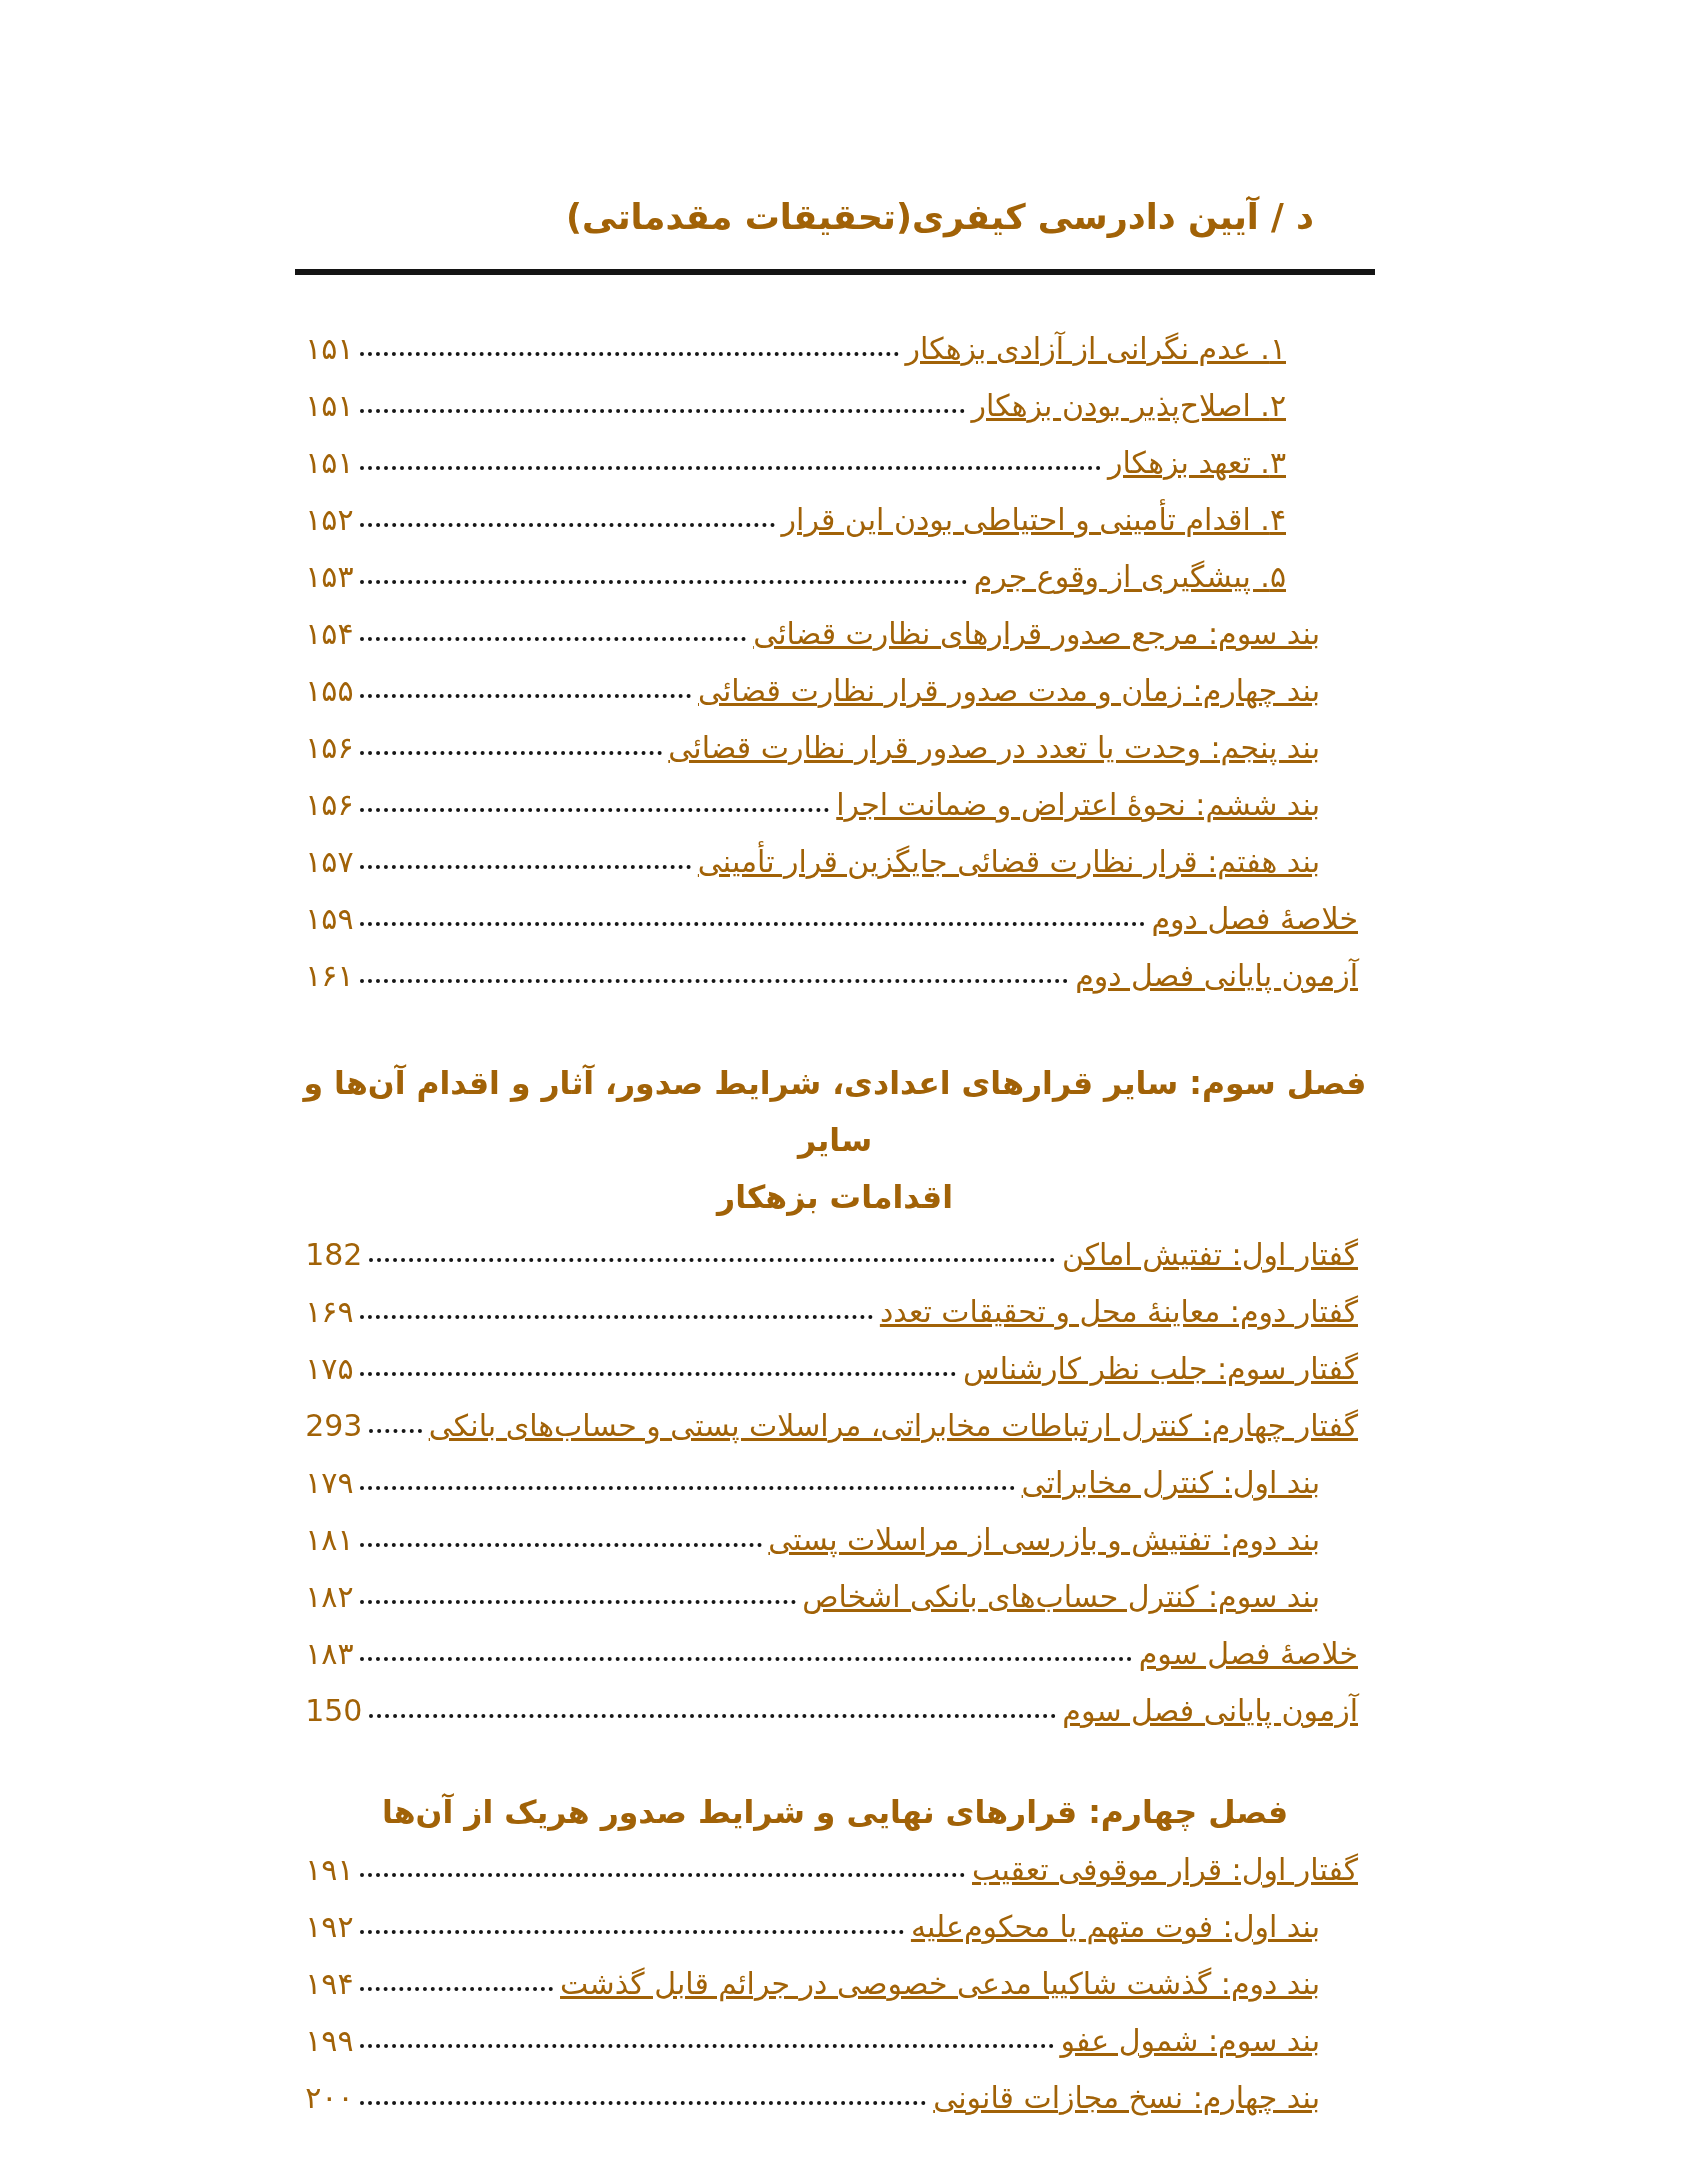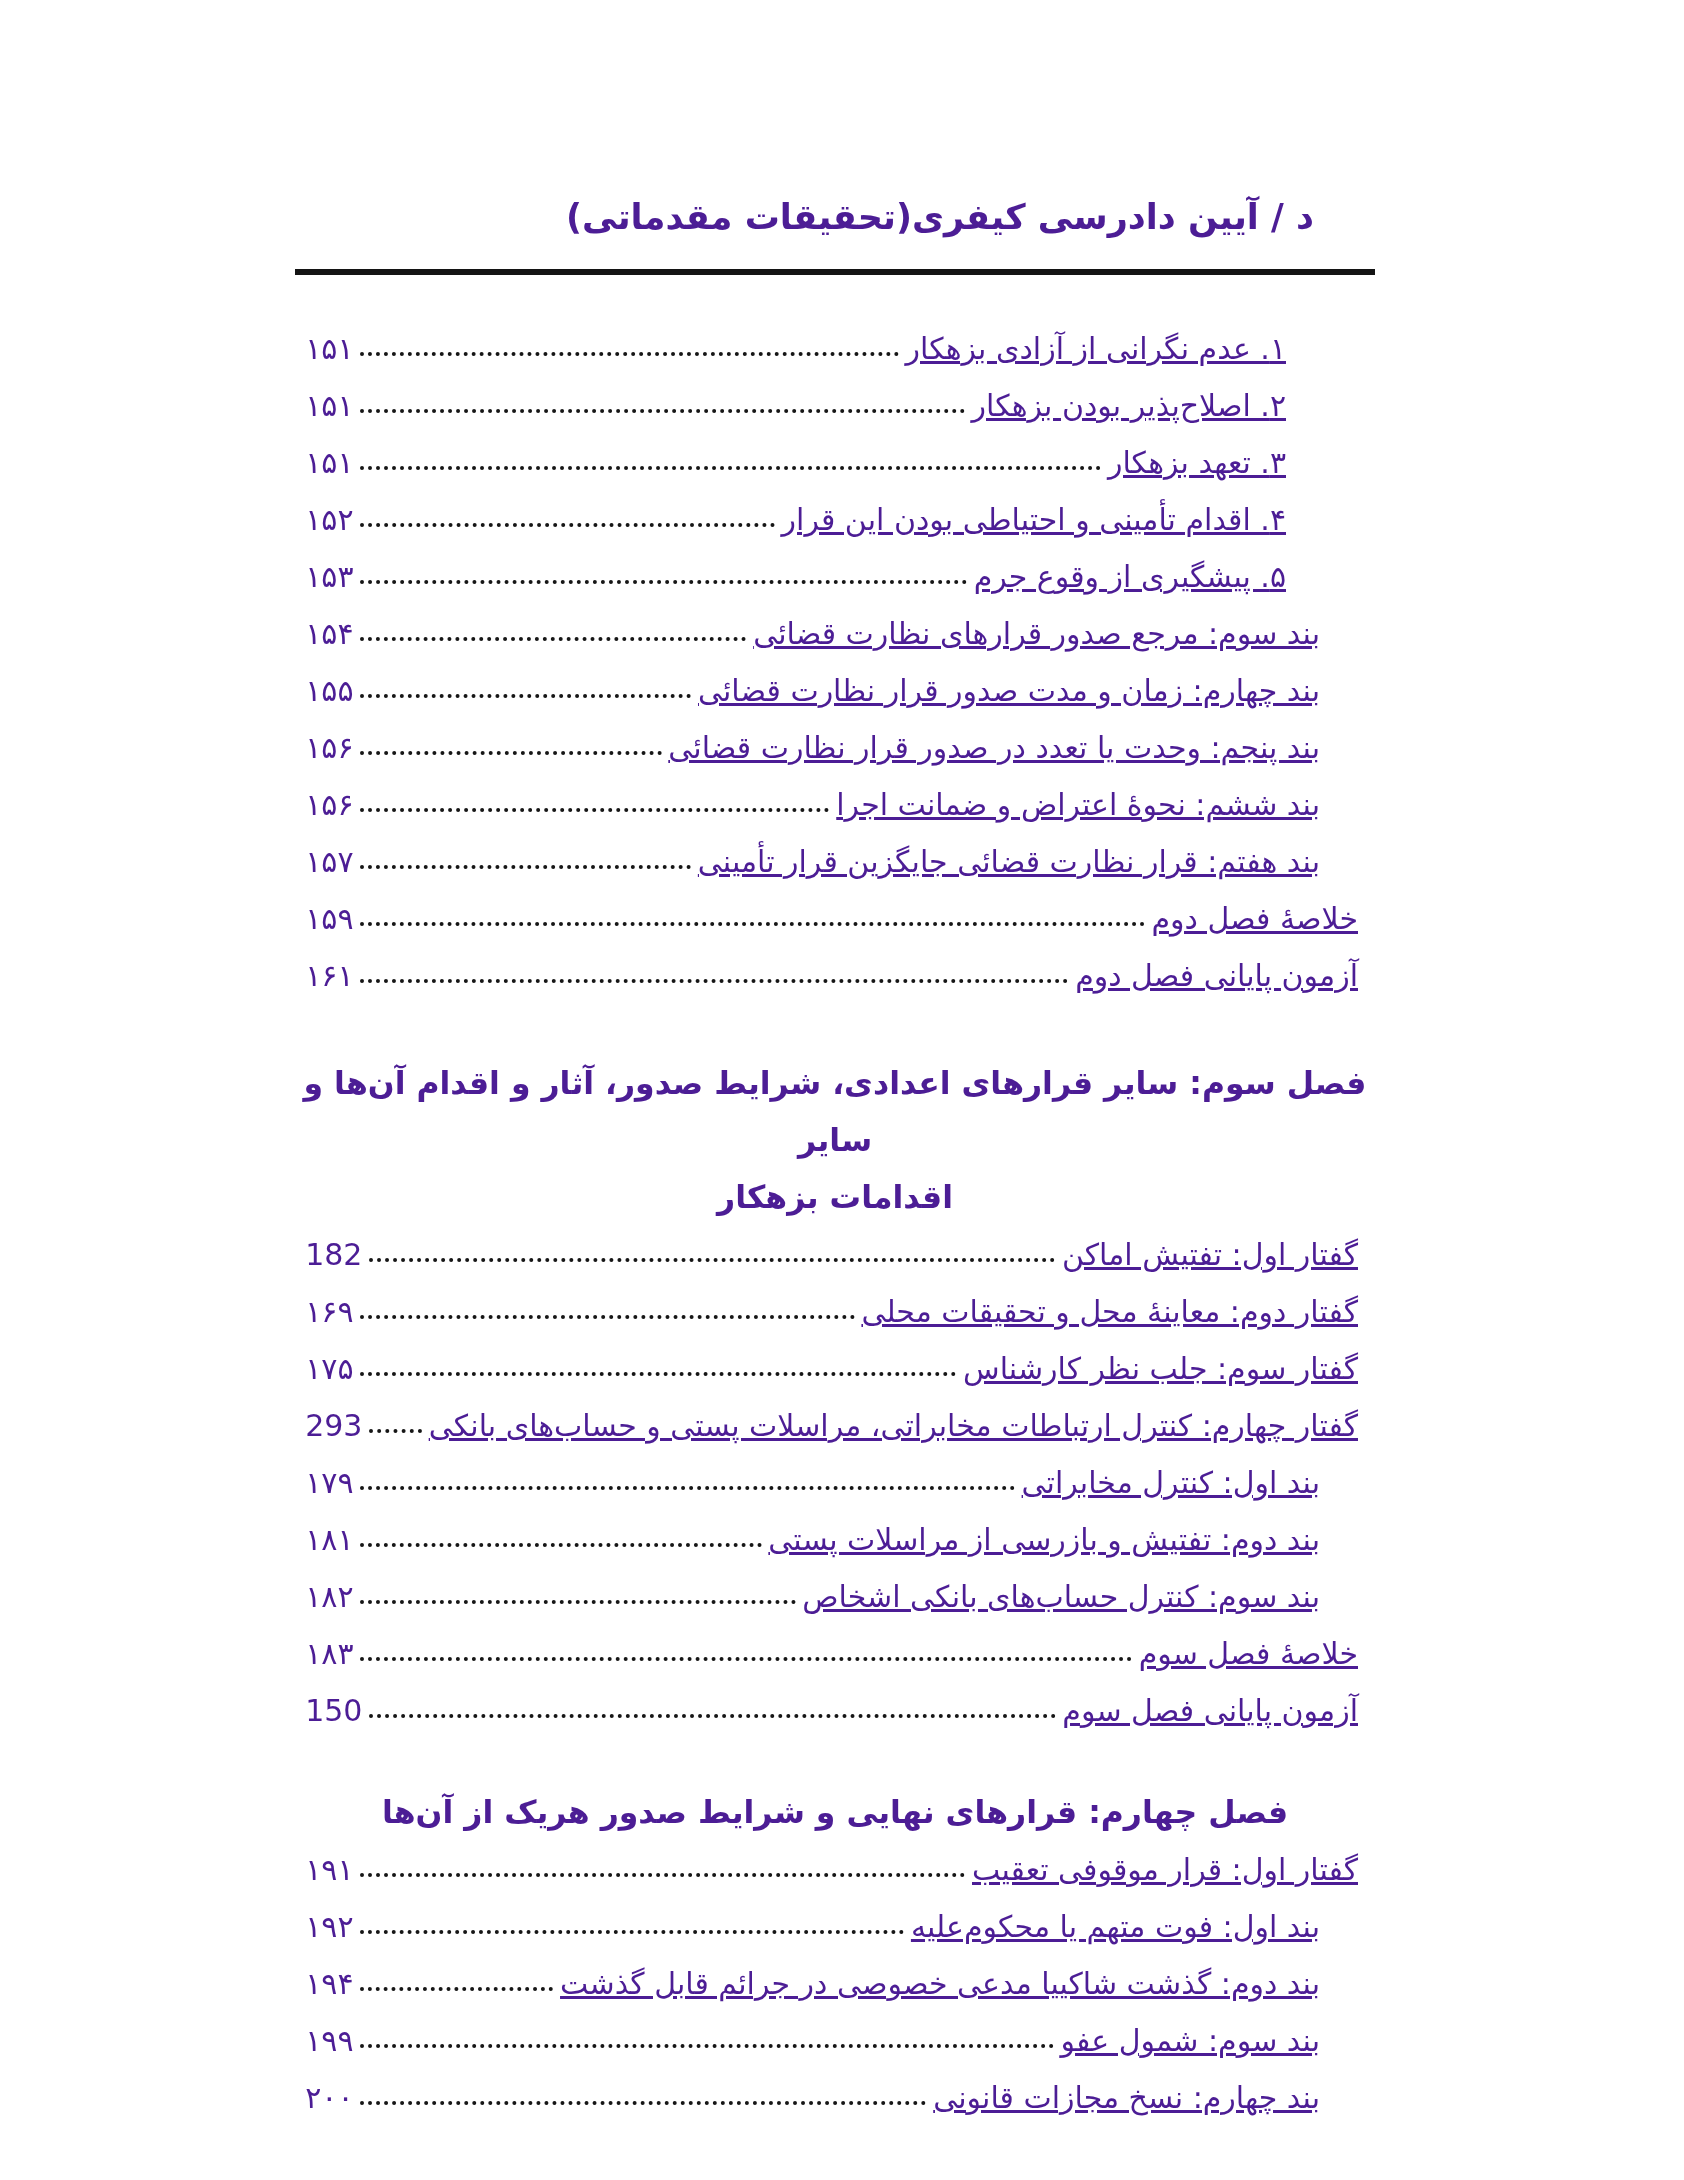--- a/index.html
+++ b/index.html
@@ -8,21 +8,21 @@
     background: #ffffff;
   }
   .page {
     position: relative;
     width: 1685px;
     height: 2181px;
     background: #ffffff;
     overflow: hidden;
     direction: rtl;
     font-family: "DejaVu Sans", sans-serif;
-    color: #4c1d95;
+    color: #a16207;
   }
   .content {
     position: absolute;
     top: 0;
     left: 296px;
     width: 1080px;
   }
   .running-head {
     margin-top: 187px;
     text-align: right;
@@ -156,21 +156,21 @@
       <div>اقدامات بزهکار</div>
     </div>
 
     <div class="toc">
       <div class="row">
         <span class="t">گفتار اول: تفتیش اماکن</span>
         <span class="leader"></span>
         <span class="p">182</span>
       </div>
       <div class="row">
-        <span class="t">گفتار دوم: معاینهٔ محل و تحقیقات محلی</span>
+        <span class="t">گفتار دوم: معاینهٔ محل و تحقیقات تعدد</span>
         <span class="leader"></span>
         <span class="p">۱۶۹</span>
       </div>
       <div class="row">
         <span class="t">گفتار سوم: جلب نظر کارشناس</span>
         <span class="leader"></span>
         <span class="p">۱۷۵</span>
       </div>
       <div class="row">
         <span class="t">گفتار چهارم: کنترل ارتباطات مخابراتی، مراسلات پستی و حساب‌های بانکی</span>

